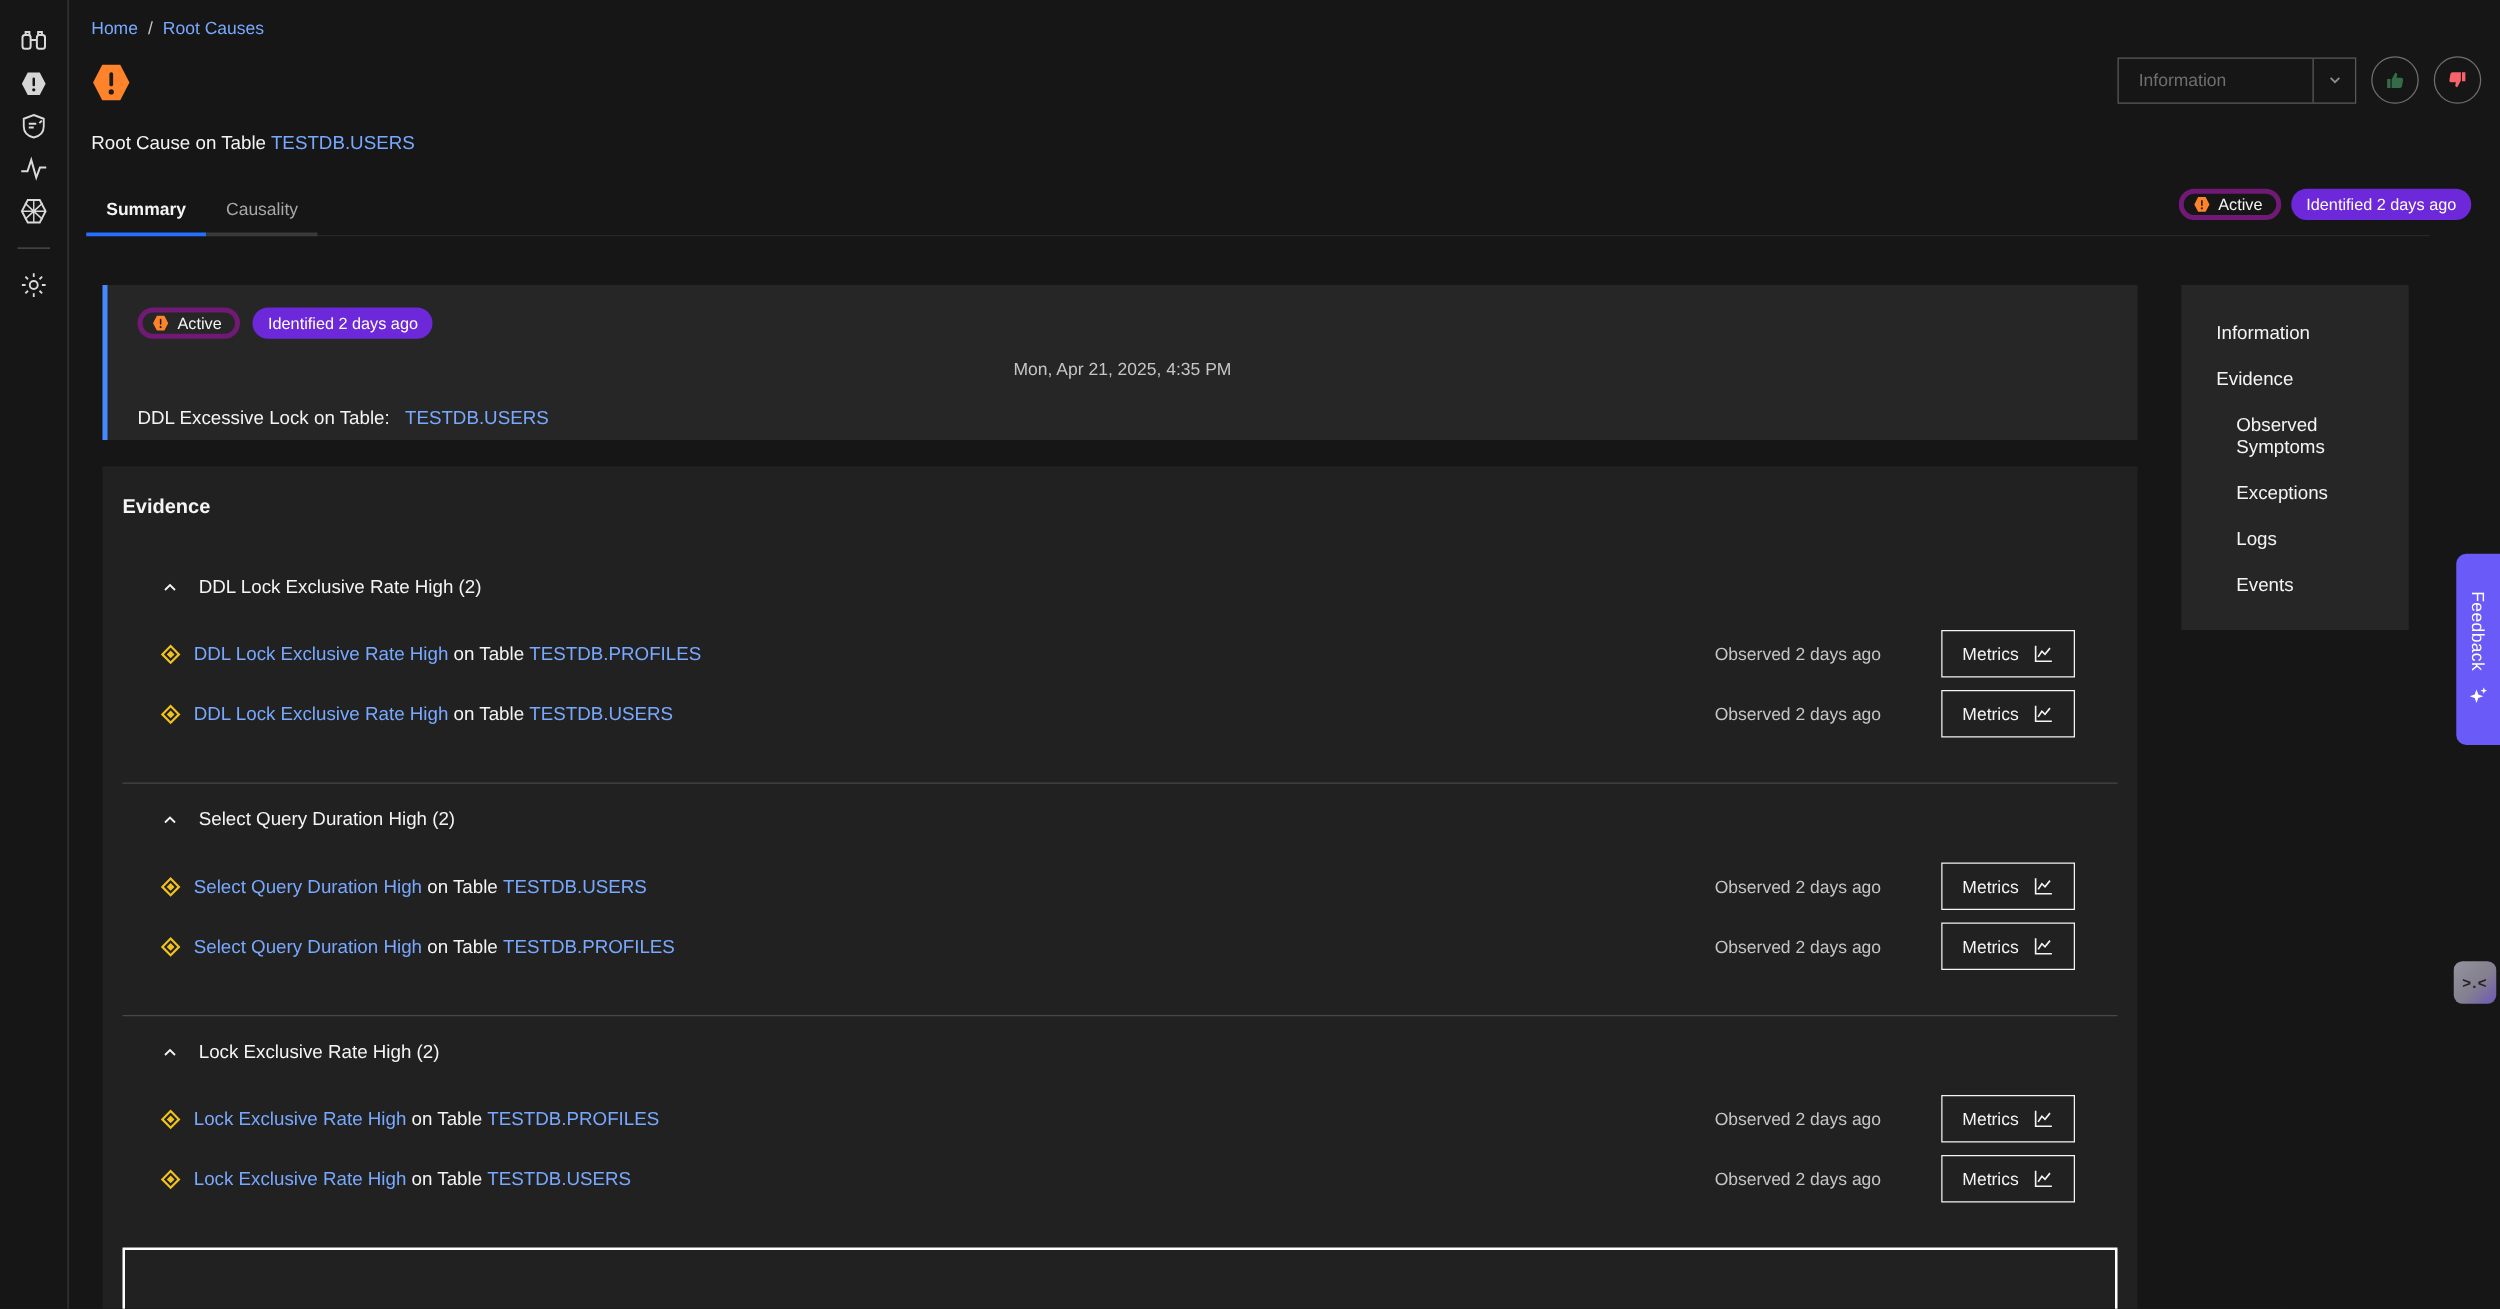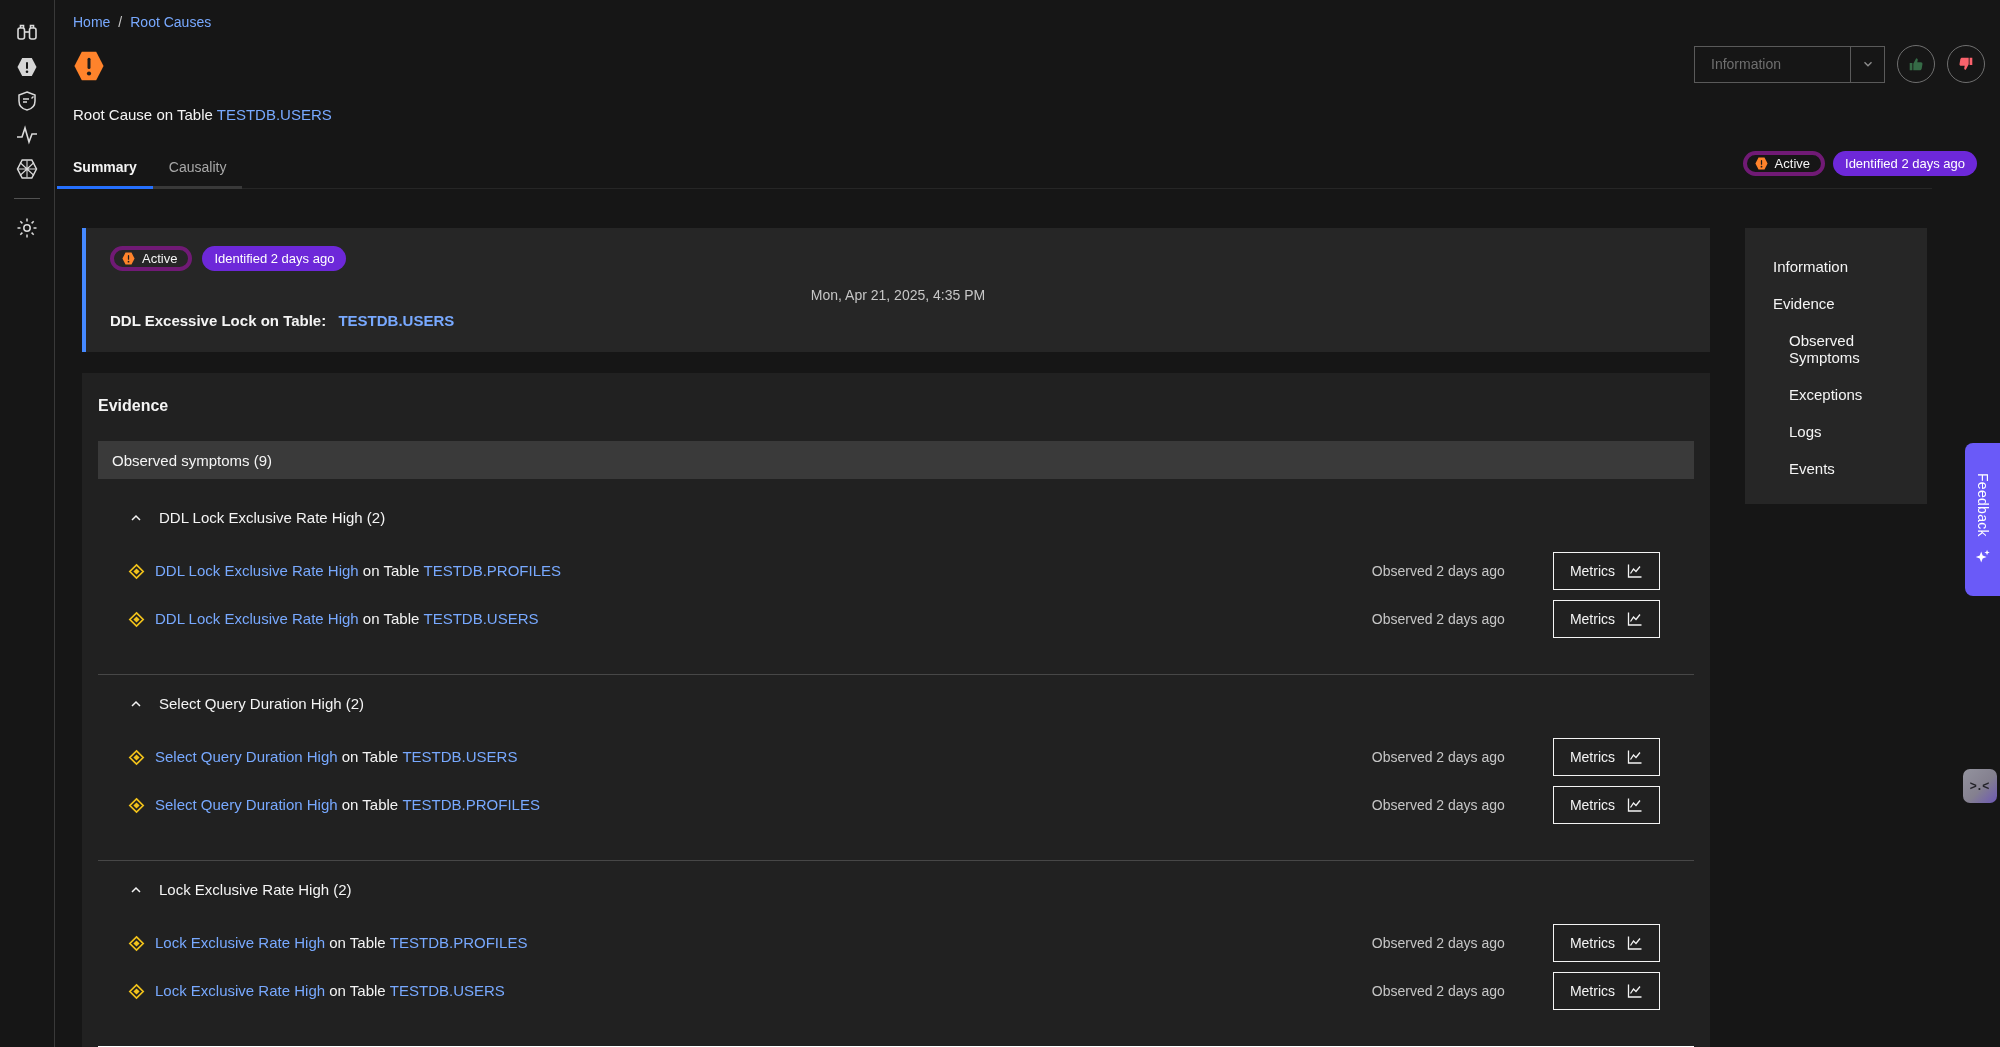--- a/index.html
+++ b/index.html
@@ -34,41 +34,41 @@
   .subtitle a { color:#78a9ff; }
 
   .header-actions { position:absolute; top:45px; right:15px; display:flex; align-items:center; gap:12px; }
   .remediation { display:flex; height:37px; border:1px solid #5a5a5a; color:#6f6f6f; font-size:14px; cursor:not-allowed; }
   .rem-main { width:155px; display:flex; align-items:center; padding-left:16px; }
   .rem-caret { width:34px; display:flex; align-items:center; justify-content:center; border-left:1px solid #5a5a5a; }
   .round-btn { width:38px; height:38px; border-radius:50%; border:1px solid #6f6f6f; background:transparent;
                display:flex; align-items:center; justify-content:center; cursor:pointer; }
 
   
-  .tabs { position:absolute; left:57px; top:149px; display:flex;align-items:center; }
+  .tabs { position:absolute; left:69px; top:149px; display:flex;align-items:center; }
   .tabs::after { content:""; position:absolute; left:0; right:-1690px; bottom:0; height:1px; background:#262626; }
   .tab { padding:10px 16px 11px; font-size:14px; cursor:pointer; position:relative; z-index:1; }
   .tab.active { font-weight:bold; color:#f4f4f4; border-bottom:3px solid #2570fe; }
   .tab.inactive { color:#a8a8a8; border-bottom:3px solid #393939; }
 
   .status-badges { position:absolute; top:151px; right:23px; display:flex; align-items:center; gap:8px; z-index:2; }
 
   .badge-active { display:inline-flex; align-items:center; gap:6px; height:25px; padding:0 11px 0 7px;
                   border:4px solid #701a75; border-radius:13px; font-size:13px; color:#f4f4f4; background:transparent; }
   .badge-blue { display:inline-flex; align-items:center; height:25px; padding:0 12px;
                 background:#6d28d9; border-radius:13px; font-size:13px; color:#ffffff; }
 
   
   .summary-card {
     position:absolute; left:82px; top:228px; width:1628px; height:124px;
     background:#262626; border-left:4px solid #4589ff; padding:18px 24px;
   }
   .summary-card .badges-row { display:flex; align-items:center; gap:10px; }
   .summary-ts { margin-top:16px; font-size:14px; color:#c6c6c6;text-align:center; }
-  .summary-line { margin-top:9px; font-size:15px; font-weight:bold; color:#f4f4f4; }
+  .summary-line { margin-top:23px; font-size:15px; font-weight:normal; color:#f4f4f4; }
   .summary-line a { color:#78a9ff; margin-left:8px; }
 
   
   .evidence-card {
     position:absolute; left:82px; top:373px; width:1628px; height:760px;
     background:#212121; padding:16px;
   }
   .evidence-heading { font-size:16px; font-weight:bold; margin:8px 0 26px 0; }
   .observed-bar { height:38px; background:#3a3a3a; display:flex; align-items:center;
                   padding-left:14px; font-size:15px; color:#f4f4f4; cursor:pointer; }
@@ -223,21 +223,20 @@
   </div>
   <div class="summary-ts">Mon, Apr 21, 2025, 4:35 PM</div>
   <div class="summary-line">
     <span>DDL Excessive Lock on Table:</span>
     <a>TESTDB.USERS</a>
   </div>
 </section>
 
 <section class="evidence-card">
   <h2 class="evidence-heading">Evidence</h2>
-  <div class="observed-bar">Observed symptoms (9)</div>
   <div class="groups">
       <div class="evidence-group">
     <div class="group-header">
       <svg width="16" height="16" viewBox="0 0 16 16" fill="none" stroke="#f4f4f4" stroke-width="1.5">
             <polyline points="4,10 8,6 12,10"></polyline>
           </svg>
       <span>DDL Lock Exclusive Rate High (2)</span>
     </div>
     <div class="group-rows">
           <div class="symptom-row">

